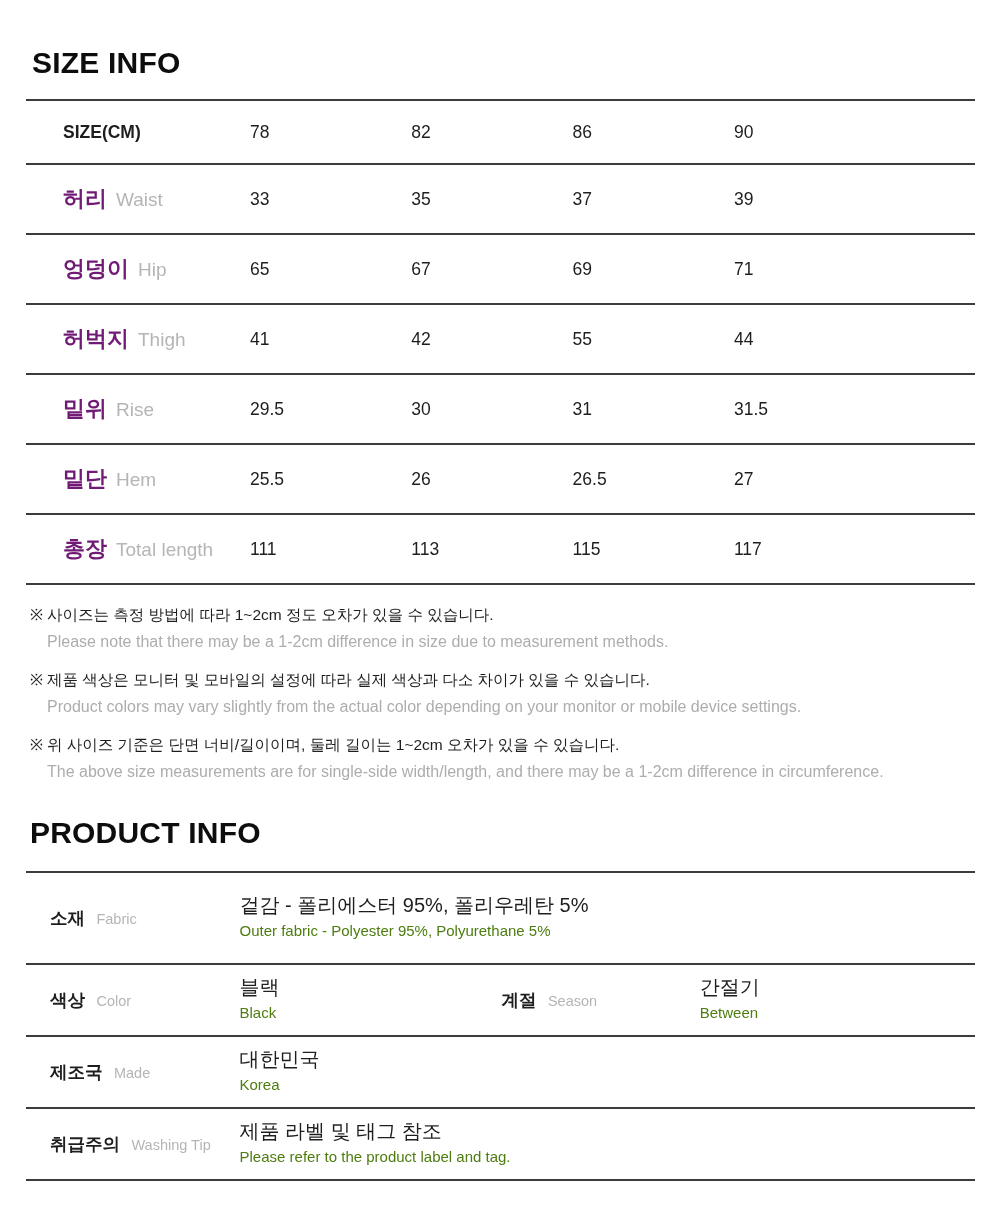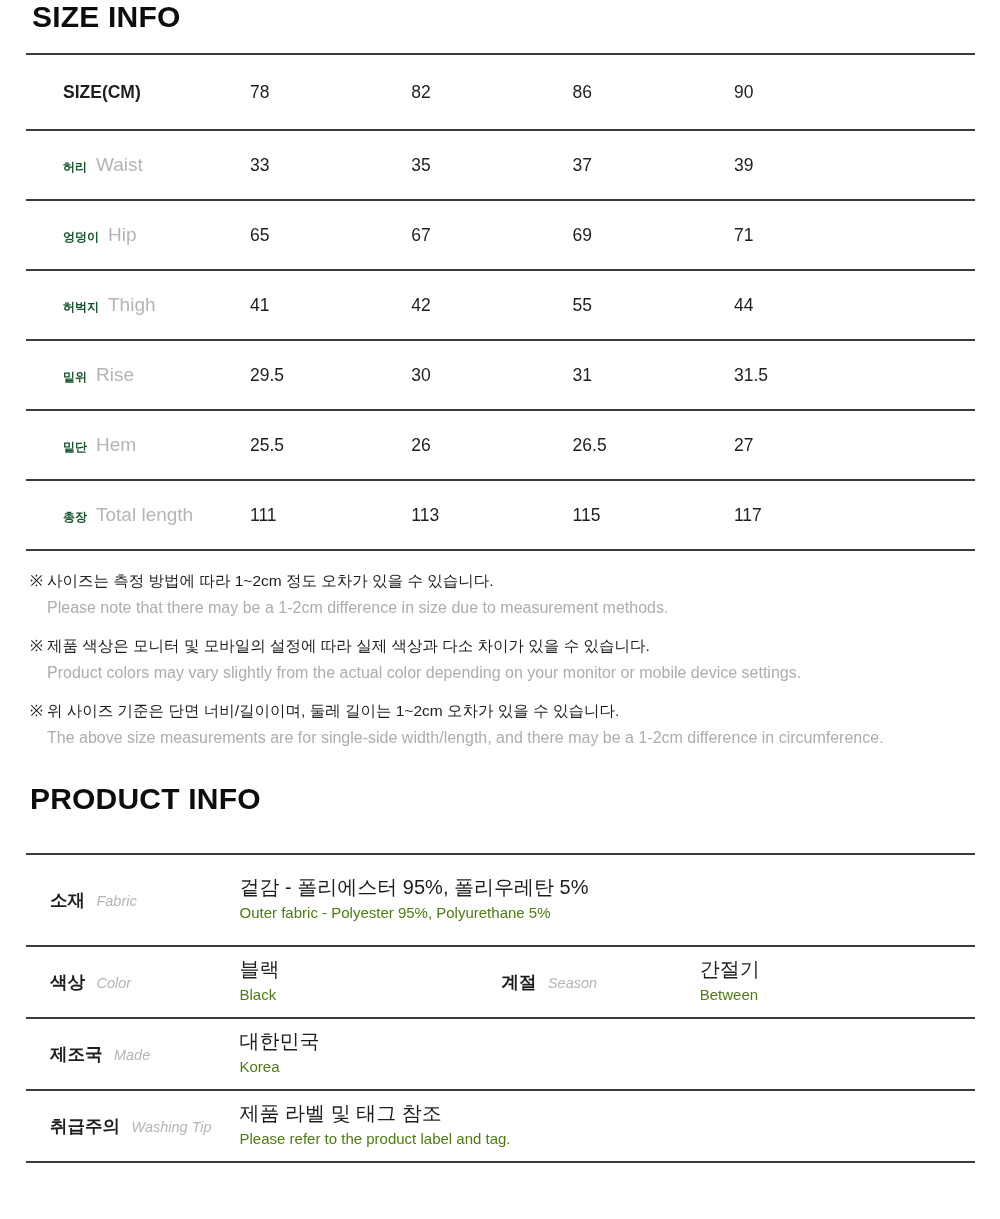--- a/index.html
+++ b/index.html
@@ -12,49 +12,49 @@
   }
   .container { width: 949px; margin-left: 26px; }
 
   
   .section-title {
     font-size: 30px;
     font-weight: 800;
     letter-spacing: 0.2px;
     color: #0d0d0d;
   }
-  #size-title  { margin-left: 6px; margin-bottom: 19px; }
-  #product-title { margin-top: 31px; margin-left: 4px; margin-bottom: 37px; }
+  #size-title  { padding-top: 46px; margin-left: 6px; margin-bottom: 19px; }
+  #product-title { margin-top: 31px; margin-left: 4px; margin-bottom: 21px; }
 
   
   table { width: 100%; border-collapse: collapse; }
   #size-table { border-top: 2px solid #3c3c3c; }
   #size-table tr { border-bottom: 2px solid #3c3c3c; }
   #size-table tr { height: 70px; }
-  #size-table tr.header-row { height: 76px; }
+  #size-table tr.header-row { height: 64px; }
   #size-table th { text-align: left; font-weight: 700; padding-left: 37px; font-size: 17.5px; }
   #size-table td.val { text-align: left; font-size: 17.5px; font-weight: 400; color: #1e1e1e; }
-  .row-label-ko { font-size: 12px; font-weight: 700; color: #14532d; }
+  .row-label-ko { font-size: 22px; font-weight: 700; color: #701a75; }
   .row-label-en { font-size: 19px; font-weight: 400; color: #b5b5b5; margin-left: 9px; }
 
   
   .notes { margin-top: 16px; padding-left: 4px; }
   .note { margin-bottom: 11px; }
   .note-ko { font-size: 15.5px; color: #1e1e1e; line-height: 27px; display: flex; }
   .note-marker { width: 17px; flex: 0 0 17px; }
   .note-en { font-size: 16px; color: #adadad; line-height: 27px; margin-left: 17px; }
 
   
   #product-table { border-top: 2px solid #3c3c3c; }
   #product-table tr { border-bottom: 2px solid #3c3c3c; }
   #product-table td { vertical-align: middle; padding-top: 9px; padding-bottom: 9px; }
   #product-table tr.tall td { padding-top: 19px; padding-bottom: 19px; }
   td.plabel { padding-left: 24px; white-space: nowrap; }
   .p-label-ko { font-size: 17.5px; font-weight: 700; color: #1e1e1e; }
-  .p-label-en { font-size: 14.5px; font-weight: 400; color: #b5b5b5; margin-left: 7px; font-style: italic; }
+  .p-label-en { font-size: 14.5px; font-weight: 400; color: #b5b5b5; margin-left: 7px; }
   .p-value-ko { font-size: 20px; color: #1e1e1e; line-height: 26px; }
   .p-value-en { font-size: 15px; color: #4d7c0f; line-height: 26px; }
 </style>
 </head>
 <body>
 
 <div class="container">
 
   <div>
     <h1 id="size-title" class="section-title">SIZE INFO</h1>

